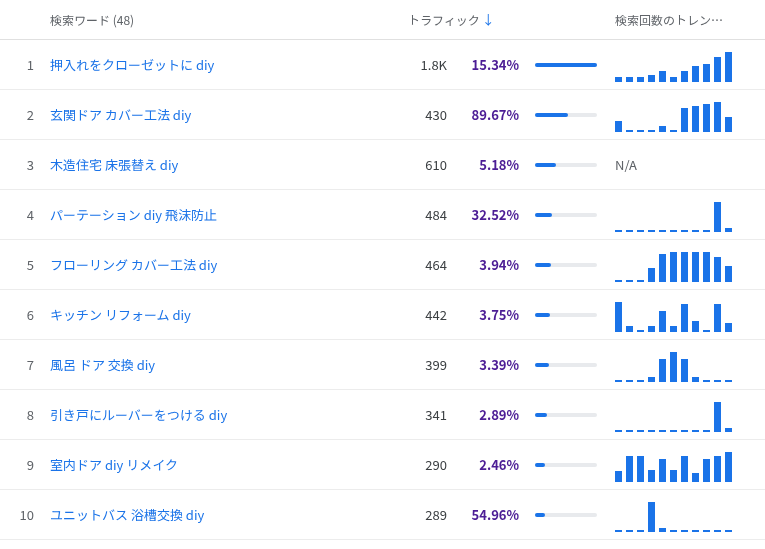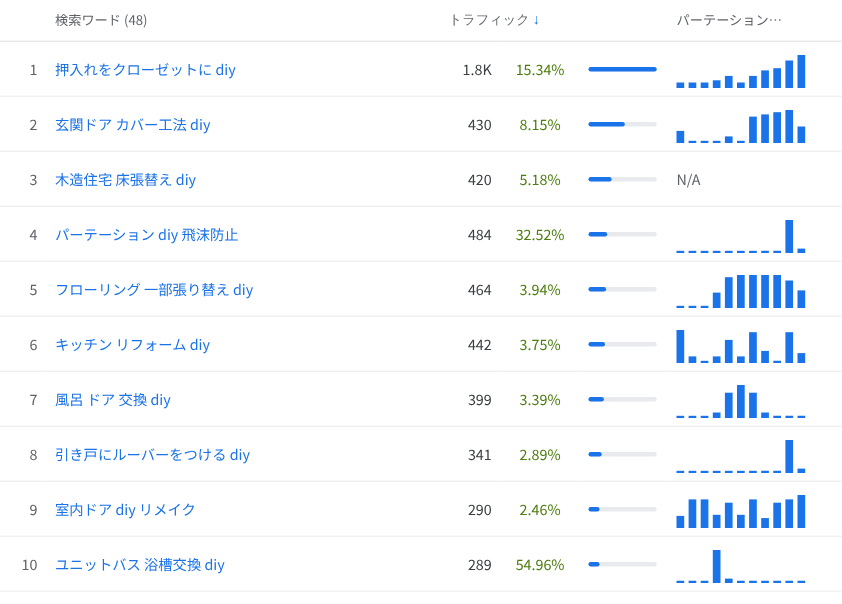--- a/index.html
+++ b/index.html
@@ -20,33 +20,33 @@
     font-size: 12px;
     white-space: nowrap;
     overflow: hidden;
     text-overflow: ellipsis;
   }
   thead th.th-rank { border-bottom: 1px solid #e0e0e0; }
   tbody td { border-bottom: 1px solid #ececec; padding: 0 8px; height: 50px; vertical-align: middle; }
   .col-rank { width: 42px; text-align: right; color: #5f6368; }
   .col-keyword { width: 358px; }
   .col-traffic { width: 55px; text-align: right; color: #3c4043; }
-  .col-pct { width: 72px; text-align: center; color: #4d7c0f; }
+  .col-pct { width: 72px; text-align: right; color: #4c1d95; font-weight: bold; }
   .col-bar { width: 80px; }
   .col-trend { width: 156px; }
   a.kw { color: #1a73e8; text-decoration: none; }
   .sort-arrow { color: #1a73e8; font-size: 13px; vertical-align: middle; margin-left: 2px; }
   .hbar-wrap { height: 4px; width: 62px; border-radius: 2px; position: relative; }
   .hbar { position: absolute; left: 0; top: 0; height: 100%; background: #1a73e8; border-radius: 2px; }
   .hbar-bg { position: absolute; left: 0; top: 0; height: 100%; width: 100%; background: #e8eaed; border-radius: 2px; }
   .spark { display: flex; align-items: flex-end; gap: 4px; height: 34px; width: 140px; }
   .spark .b { width: 7px; background: #1a73e8; border-radius: 0; }
   .spark .z { width: 7px; height: 0; border-bottom: 2px dashed #1a73e8; }
   .na { color: #5f6368; }
-  th .th-inner { display: flex; align-items: center; font-family: Liberation Mono, monospace; }
+  th .th-inner { display: flex; align-items: center; }
   th.th-traffic .th-inner { justify-content: flex-start; }
   th.th-keyword { padding-left: 8px; }
   th.th-rank { width: 42px; }
 </style>
 </head>
 <body>
 
 <table>
   <colgroup>
     <col style="width:42px">
@@ -62,21 +62,21 @@
       <th class="th-keyword">
         <span>検索ワード (48)</span>
       </th>
       <th class="th-traffic" colspan="3">
         <span class="th-inner">
           <span>トラフィック</span>
           <span class="sort-arrow">↓</span>
         </span>
       </th>
       <th class="th-trend">
-        <span>パーテーション…</span>
+        <span>検索回数のトレン…</span>
       </th>
     </tr>
   </thead>
   <tbody id="tbody">
       <tr>
         <td class="col-rank">1</td>
         <td class="col-keyword"><a href="#" class="kw">押入れをクローゼットに diy</a></td>
         <td class="col-traffic">1.8K</td>
         <td class="col-pct">15.34%</td>
         <td class="col-bar">
@@ -98,21 +98,21 @@
             <div class="b" style="height: 18px;"></div>
             <div class="b" style="height: 25px;"></div>
             <div class="b" style="height: 30px;"></div>
           </div>
         </td>
       </tr>
       <tr>
         <td class="col-rank">2</td>
         <td class="col-keyword"><a href="#" class="kw">玄関ドア カバー工法 diy</a></td>
         <td class="col-traffic">430</td>
-        <td class="col-pct">8.15%</td>
+        <td class="col-pct">89.67%</td>
         <td class="col-bar">
           <div class="hbar-wrap">
             <div class="hbar-bg"></div>
             <div class="hbar" style="width: 33px;"></div>
           </div>
         </td>
         <td class="col-trend">
           <div class="spark">
             <div class="b" style="height: 11px;"></div>
             <div class="b" style="height: 2px;"></div>
@@ -124,21 +124,21 @@
             <div class="b" style="height: 26px;"></div>
             <div class="b" style="height: 28px;"></div>
             <div class="b" style="height: 30px;"></div>
             <div class="b" style="height: 15px;"></div>
           </div>
         </td>
       </tr>
       <tr>
         <td class="col-rank">3</td>
         <td class="col-keyword"><a href="#" class="kw">木造住宅 床張替え diy</a></td>
-        <td class="col-traffic">420</td>
+        <td class="col-traffic">610</td>
         <td class="col-pct">5.18%</td>
         <td class="col-bar">
           <div class="hbar-wrap">
             <div class="hbar-bg"></div>
             <div class="hbar" style="width: 21px;"></div>
           </div>
         </td>
         <td class="col-trend"><span class="na">N/A</span></td>
       </tr>
       <tr>
@@ -163,21 +163,21 @@
             <div class="z"></div>
             <div class="z"></div>
             <div class="z"></div>
             <div class="b" style="height: 30px;"></div>
             <div class="b" style="height: 4px;"></div>
           </div>
         </td>
       </tr>
       <tr>
         <td class="col-rank">5</td>
-        <td class="col-keyword"><a href="#" class="kw">フローリング 一部張り替え diy</a></td>
+        <td class="col-keyword"><a href="#" class="kw">フローリング カバー工法 diy</a></td>
         <td class="col-traffic">464</td>
         <td class="col-pct">3.94%</td>
         <td class="col-bar">
           <div class="hbar-wrap">
             <div class="hbar-bg"></div>
             <div class="hbar" style="width: 16px;"></div>
           </div>
         </td>
         <td class="col-trend">
           <div class="spark">

